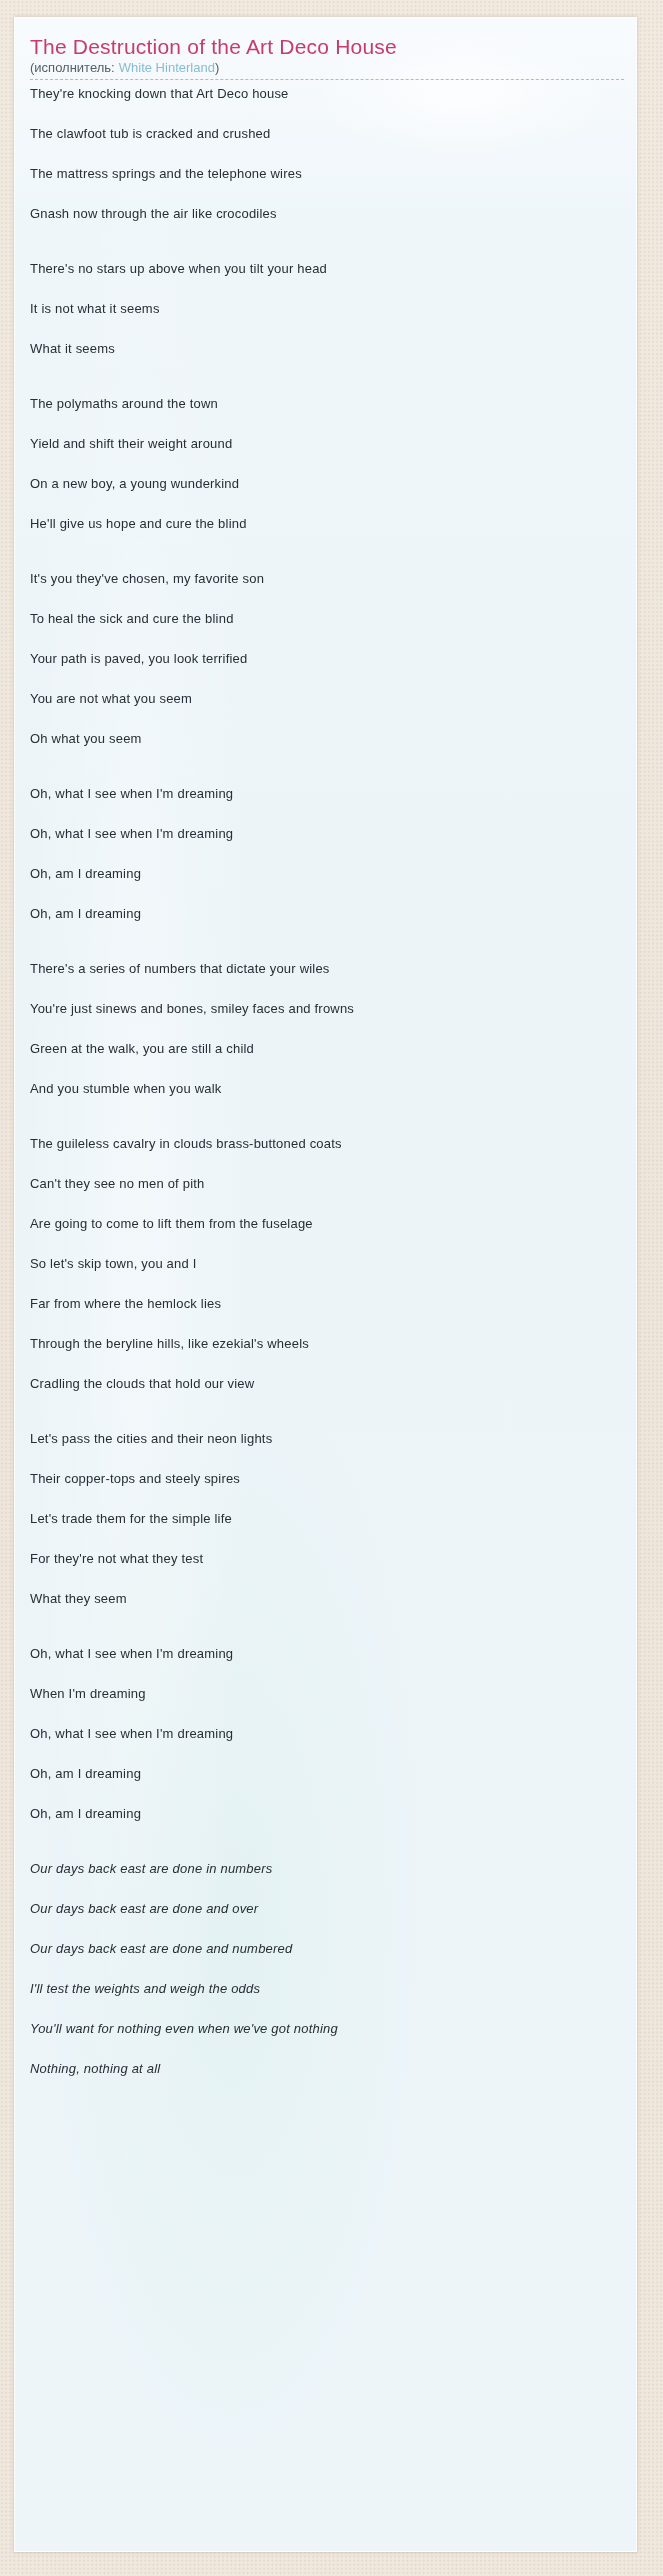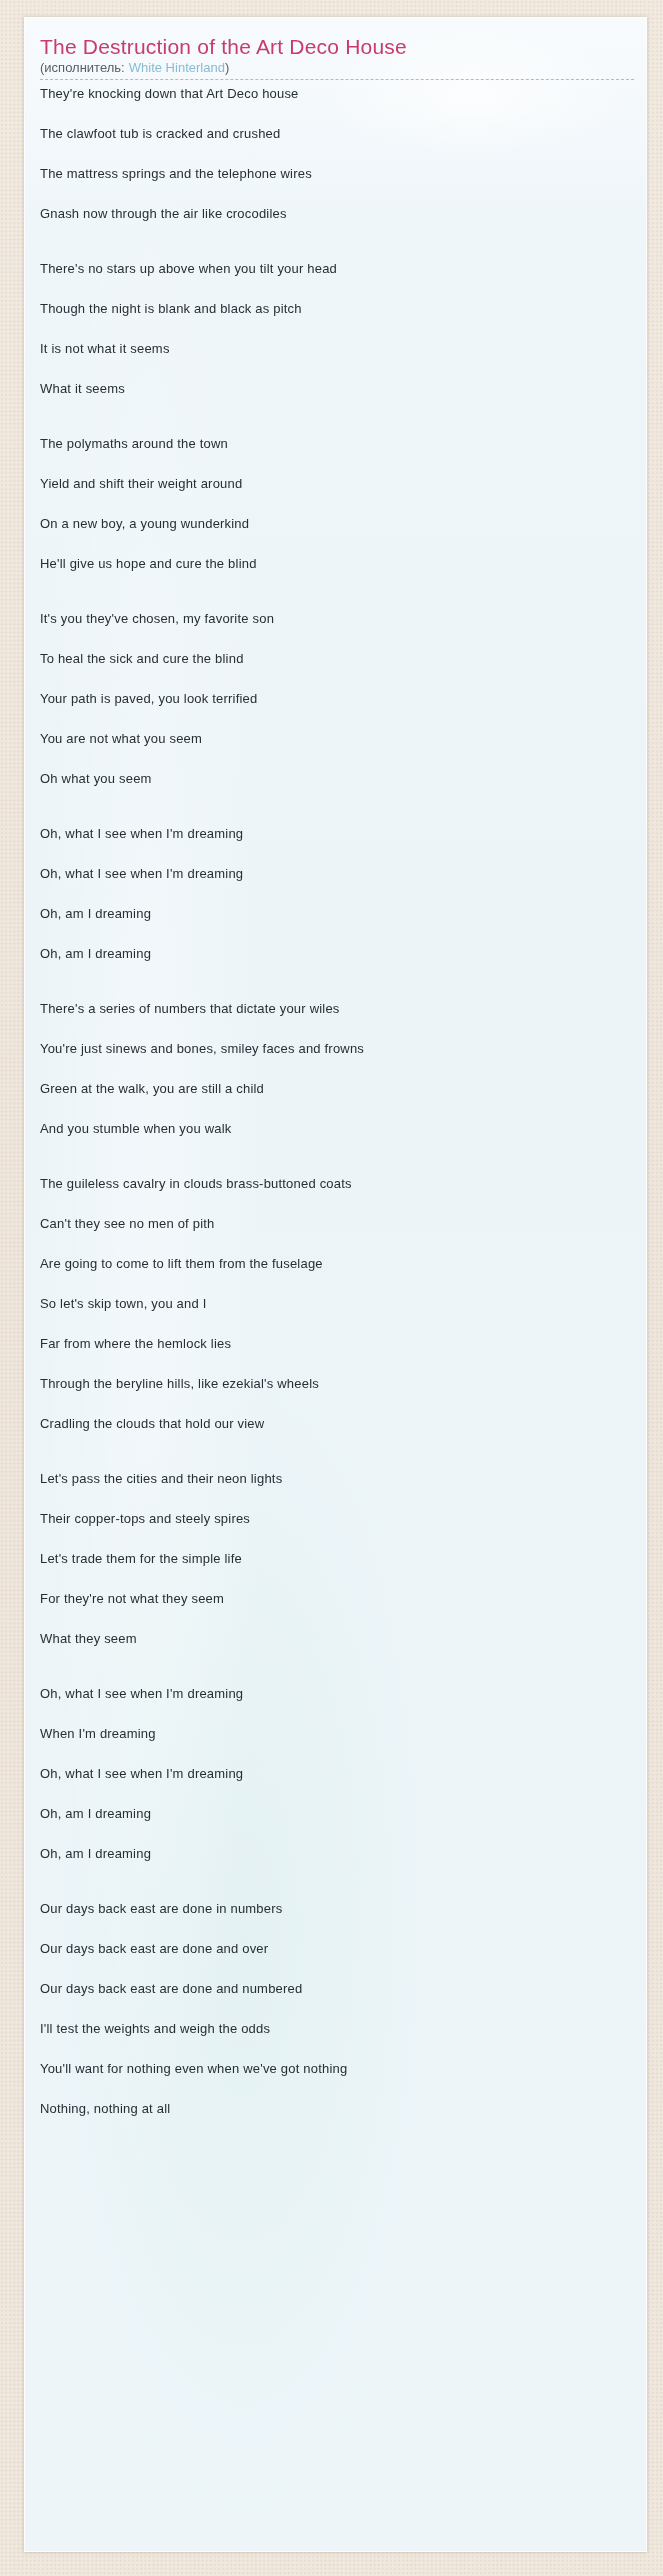--- a/index.html
+++ b/index.html
@@ -18,21 +18,21 @@
     background-color: #efe7dd;
     background-image:
       radial-gradient(rgba(203,184,160,0.30) 0.8px, rgba(0,0,0,0) 1.2px),
       linear-gradient(180deg, #f1eae1 0%, #eee6dc 50%, #efe8de 100%);
     background-size: 4.1px 4.1px, 100% 100%;
   }
 
   
   .panel {
     position: absolute;
-    left: 24px;
+    left: 14px;
     top: 17.4px;
     width: 623px;
     height: 2535px;
     box-sizing: border-box;
     border: 1.7px solid #fcfdfd;
     box-shadow: 0 0 3.3px rgba(150, 135, 115, 0.45);
     background-color: #ecf4f8;
     background-image:
       radial-gradient(closest-side at 72% 3%, rgba(255,255,255,0.75), rgba(255,255,255,0) 90%),
       radial-gradient(closest-side at 20% 45%, rgba(255,255,255,0.35), rgba(255,255,255,0) 95%),
@@ -62,21 +62,21 @@
   .artist-prefix { margin-right: 4.1px; }
   .artist-link {
     color: #86bcd3;
     text-decoration: none;
     cursor: pointer;
   }
 
   .lyrics { padding: 6.6px 33px 0 15px; }
 
   .stanza { margin: 0 0 40px; }
-  .stanza:last-child { margin-bottom: 4px; }
+  .stanza:last-child { margin-bottom: 4px; font-style: italic; }
 
   .line {
     margin: 0 0 25px;
     font-size: 13px;
     line-height: 15px;
     letter-spacing: 0.2px;
     color: #272e35;
   }
 </style>
 </head>
@@ -92,21 +92,20 @@
     </div>
     <div class="lyrics" id="lyrics">
         <div class="stanza">
           <p class="line">They're knocking down that Art Deco house</p>
           <p class="line">The clawfoot tub is cracked and crushed</p>
           <p class="line">The mattress springs and the telephone wires</p>
           <p class="line">Gnash now through the air like crocodiles</p>
         </div>
         <div class="stanza">
           <p class="line">There's no stars up above when you tilt your head</p>
-          <p class="line">Though the night is blank and black as pitch</p>
           <p class="line">It is not what it seems</p>
           <p class="line">What it seems</p>
         </div>
         <div class="stanza">
           <p class="line">The polymaths around the town</p>
           <p class="line">Yield and shift their weight around</p>
           <p class="line">On a new boy, a young wunderkind</p>
           <p class="line">He'll give us hope and cure the blind</p>
         </div>
         <div class="stanza">
@@ -134,21 +133,21 @@
           <p class="line">Are going to come to lift them from the fuselage</p>
           <p class="line">So let's skip town, you and I</p>
           <p class="line">Far from where the hemlock lies</p>
           <p class="line">Through the beryline hills, like ezekial's wheels</p>
           <p class="line">Cradling the clouds that hold our view</p>
         </div>
         <div class="stanza">
           <p class="line">Let's pass the cities and their neon lights</p>
           <p class="line">Their copper-tops and steely spires</p>
           <p class="line">Let's trade them for the simple life</p>
-          <p class="line">For they're not what they seem</p>
+          <p class="line">For they're not what they test</p>
           <p class="line">What they seem</p>
         </div>
         <div class="stanza">
           <p class="line">Oh, what I see when I'm dreaming</p>
           <p class="line">When I'm dreaming</p>
           <p class="line">Oh, what I see when I'm dreaming</p>
           <p class="line">Oh, am I dreaming</p>
           <p class="line">Oh, am I dreaming</p>
         </div>
         <div class="stanza">

